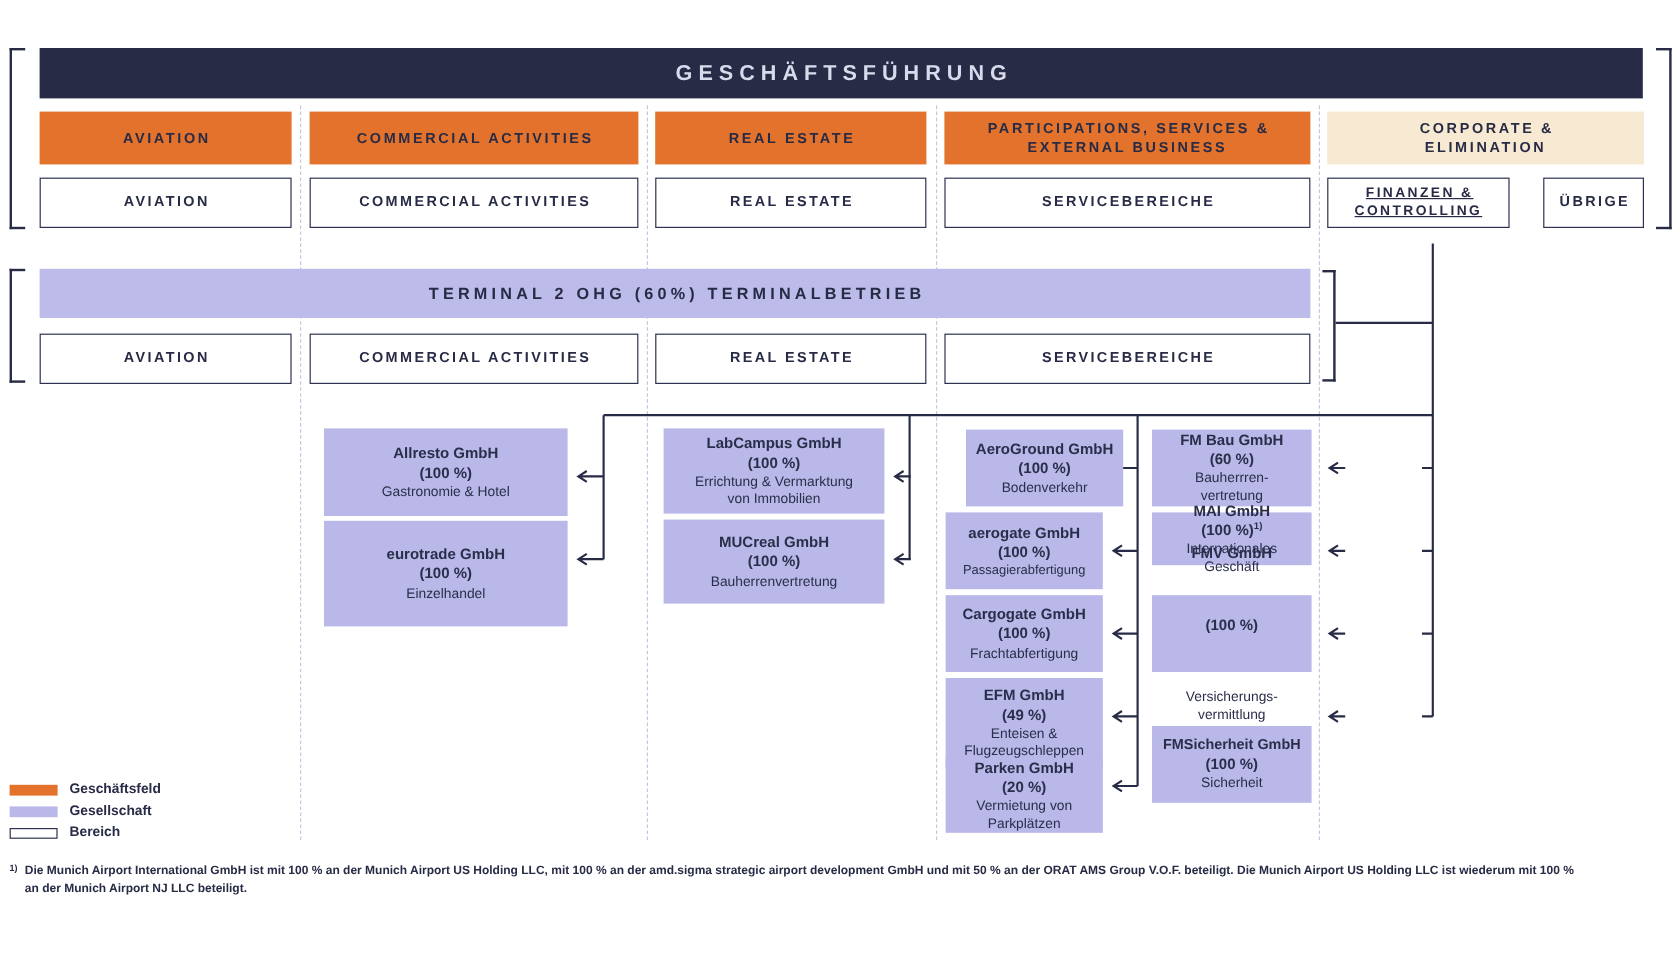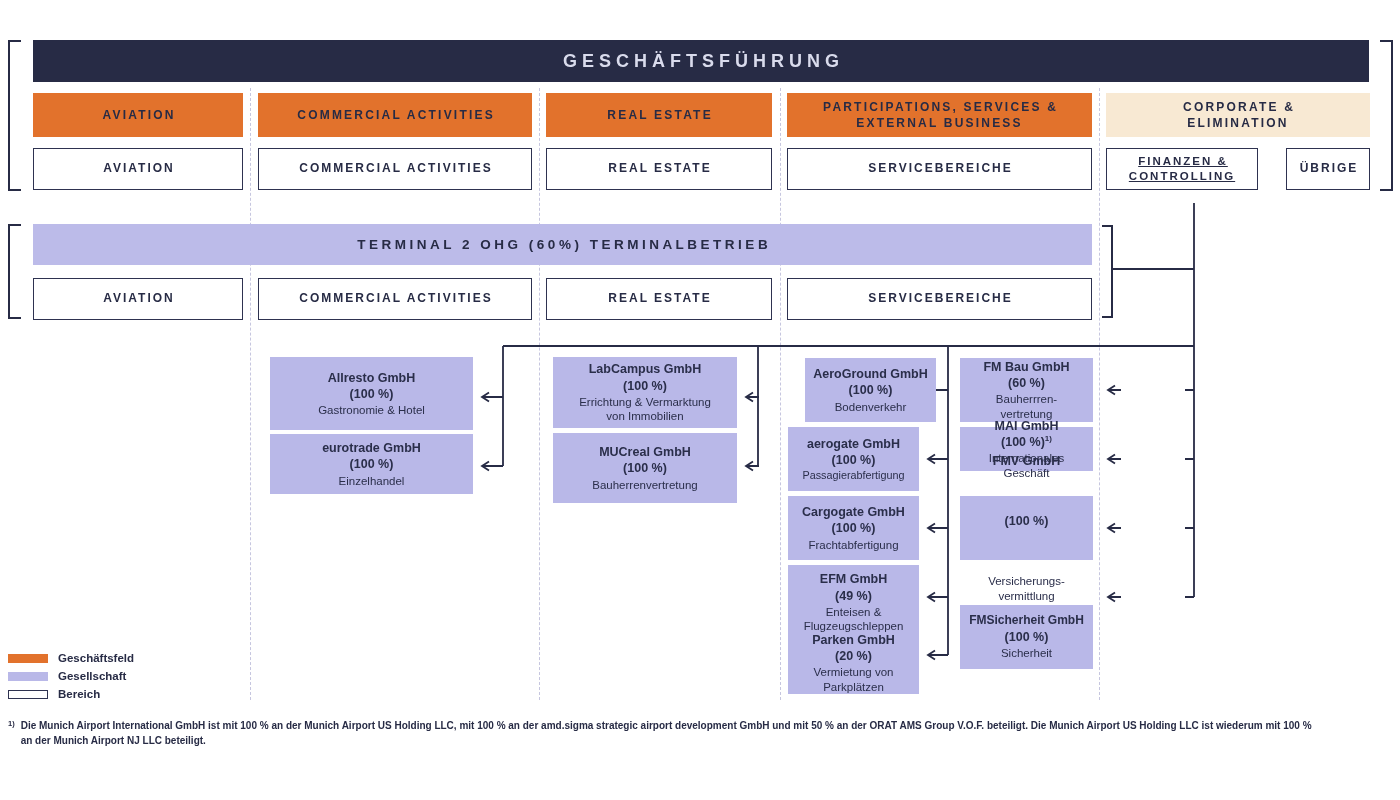--- a/index.html
+++ b/index.html
@@ -105,21 +105,21 @@
   <svg class="abs" style="left:0;top:0;" width="1400" height="800">
     <path d="M1194 203 V597 M1113 269 H1194 M503 346 H1194 M503 346 V466 M758 346 V466 M948 346 V655" stroke="#272b45" stroke-width="1.8" fill="none"></path>
     <path id="arrow-paths" stroke="#272b45" stroke-width="1.8" fill="none" stroke-linejoin="miter" d="M503 397 H494 M495 397 H483 M489 392.5 L482 397 L489 401.5 M503 466 H494 M495 466 H483 M489 461.5 L482 466 L489 470.5 M758 397 H749 M759 397 H747 M753 392.5 L746 397 L753 401.5 M758 466 H749 M759 466 H747 M753 461.5 L746 466 L753 470.5 M948 390 H939 M941 390 H929 M935 385.5 L928 390 L935 394.5 M948 459 H939 M941 459 H929 M935 454.5 L928 459 L935 463.5 M948 528 H939 M941 528 H929 M935 523.5 L928 528 L935 532.5 M948 597 H939 M941 597 H929 M935 592.5 L928 597 L935 601.5 M948 655 H939 M941 655 H929 M935 650.5 L928 655 L935 659.5 M1194 390 H1185 M1121 390 H1109 M1115 385.5 L1108 390 L1115 394.5 M1194 459 H1185 M1121 459 H1109 M1115 454.5 L1108 459 L1115 463.5 M1194 528 H1185 M1121 528 H1109 M1115 523.5 L1108 528 L1115 532.5 M1194 597 H1185 M1121 597 H1109 M1115 592.5 L1108 597 L1115 601.5 "></path>
   </svg>
 
   <div class="abs co" style="left:270px;top:357px;width:203px;height:73px;">
     <div class="co-name">Allresto GmbH</div>
     <div class="co-share"><span>(100 %)</span></div>
     <div class="co-desc">Gastronomie &amp; Hotel</div>
   </div>
-  <div class="abs co" style="left:270px;top:434px;width:203px;height:60px;">
+  <div class="abs co" style="left:270px;top:434px;width:203px;height:88px;">
     <div class="co-name">eurotrade GmbH</div>
     <div class="co-share"><span>(100 %)</span></div>
     <div class="co-desc">Einzelhandel</div>
   </div>
 
   <div class="abs co" style="left:553px;top:357px;width:184px;height:71px;">
     <div class="co-name">LabCampus GmbH</div>
     <div class="co-share"><span>(100 %)</span></div>
     <div class="co-desc">Errichtung &amp; Vermarktung
 von Immobilien</div>

